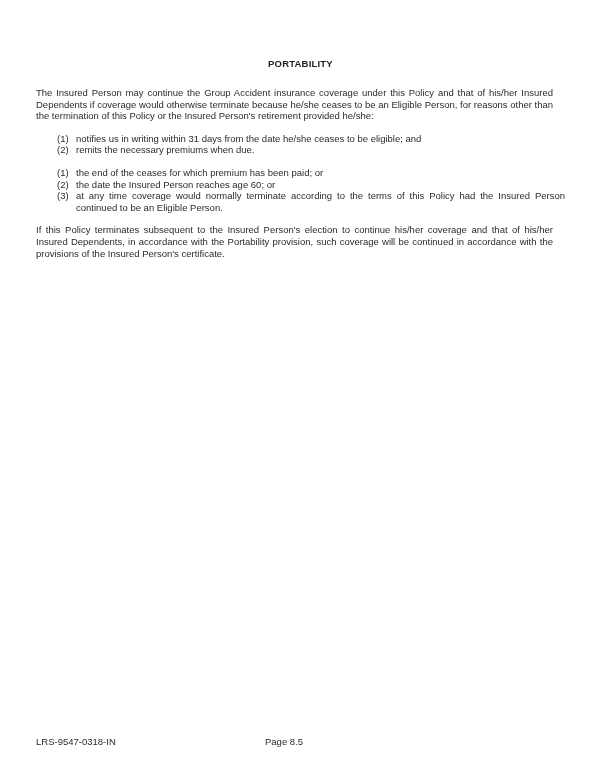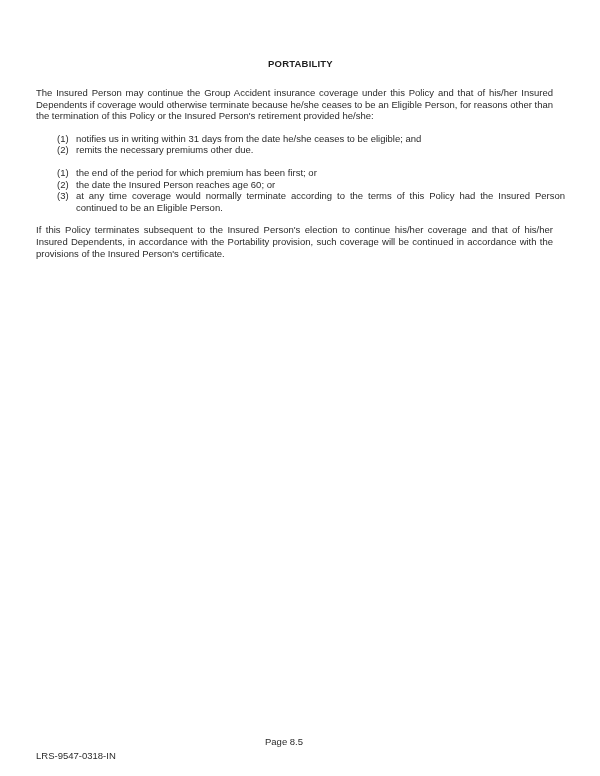--- a/index.html
+++ b/index.html
@@ -76,21 +76,21 @@
     left: 36px;
     top: 736px;
     width: 529px;
     height: 14px;
     font-size: 9.5px;
     color: #2b2b2b;
   }
   .footer-left {
     position: absolute;
     left: 0;
-    top: 14px;
+    top: 0;
     text-align: center;
   }
   .footer-center {
     position: absolute;
     left: 229px;
     top: 0;
   }
 </style>
 </head>
 <body>
@@ -103,31 +103,31 @@
 
     <p class="para">The Insured Person may continue the Group Accident insurance coverage under this Policy and that of his/her Insured Dependents if coverage would otherwise terminate because he/she ceases to be an Eligible Person, for reasons other than the termination of this Policy or the Insured Person's retirement provided he/she:</p>
 
     <ul class="list spaced">
       <li class="list-item">
         <span class="marker">(1)</span>
         <span class="item-text">notifies us in writing within 31 days from the date he/she ceases to be eligible; and</span>
       </li>
       <li class="list-item">
         <span class="marker">(2)</span>
-        <span class="item-text">remits the necessary premiums other due.</span>
+        <span class="item-text">remits the necessary premiums when due.</span>
       </li>
     </ul>
 
 
 
 
     <ul class="list spaced">
       <li class="list-item">
         <span class="marker">(1)</span>
-        <span class="item-text">the end of the period for which premium has been first; or</span>
+        <span class="item-text">the end of the ceases for which premium has been paid; or</span>
       </li>
       <li class="list-item">
         <span class="marker">(2)</span>
         <span class="item-text">the date the Insured Person reaches age 60; or</span>
       </li>
       <li class="list-item">
         <span class="marker">(3)</span>
         <span class="item-text">at any time coverage would normally terminate according to the terms of this Policy had the Insured Person continued to be an Eligible Person.</span>
       </li>
     </ul>

